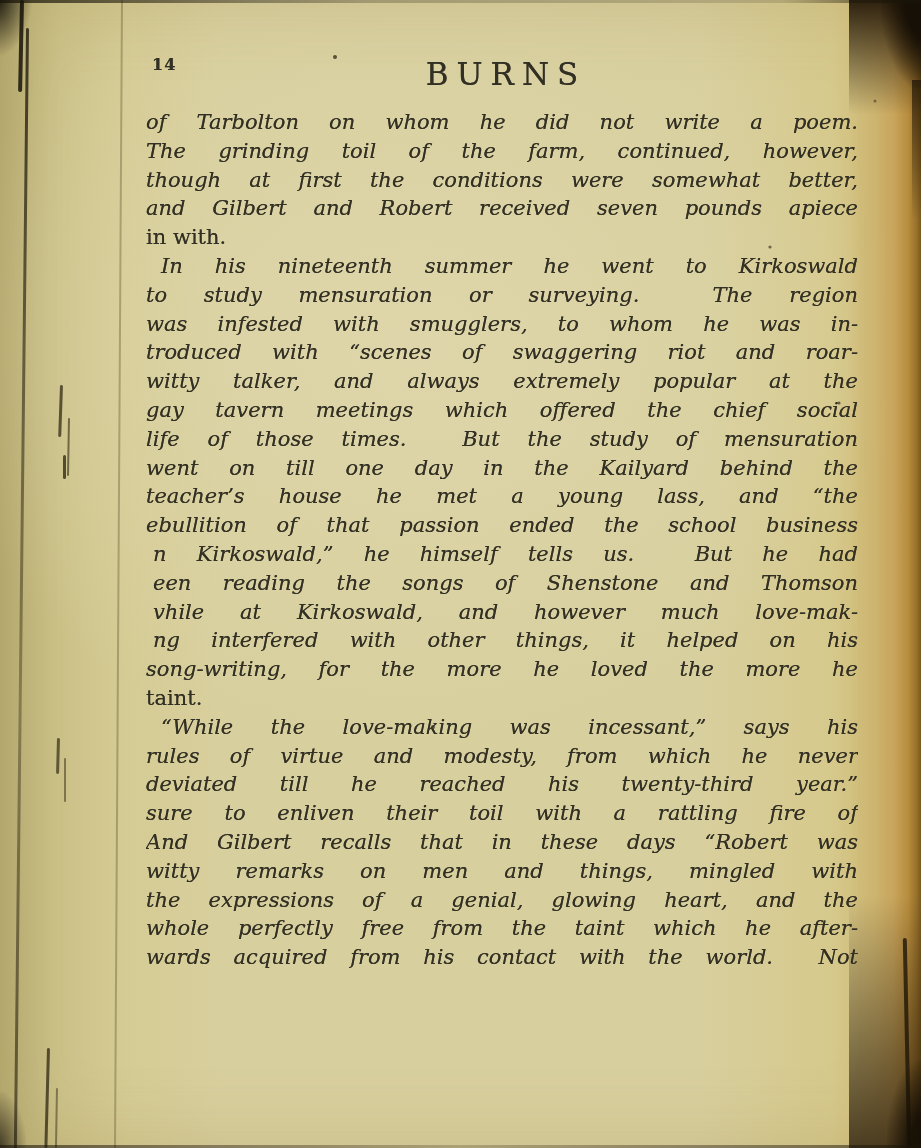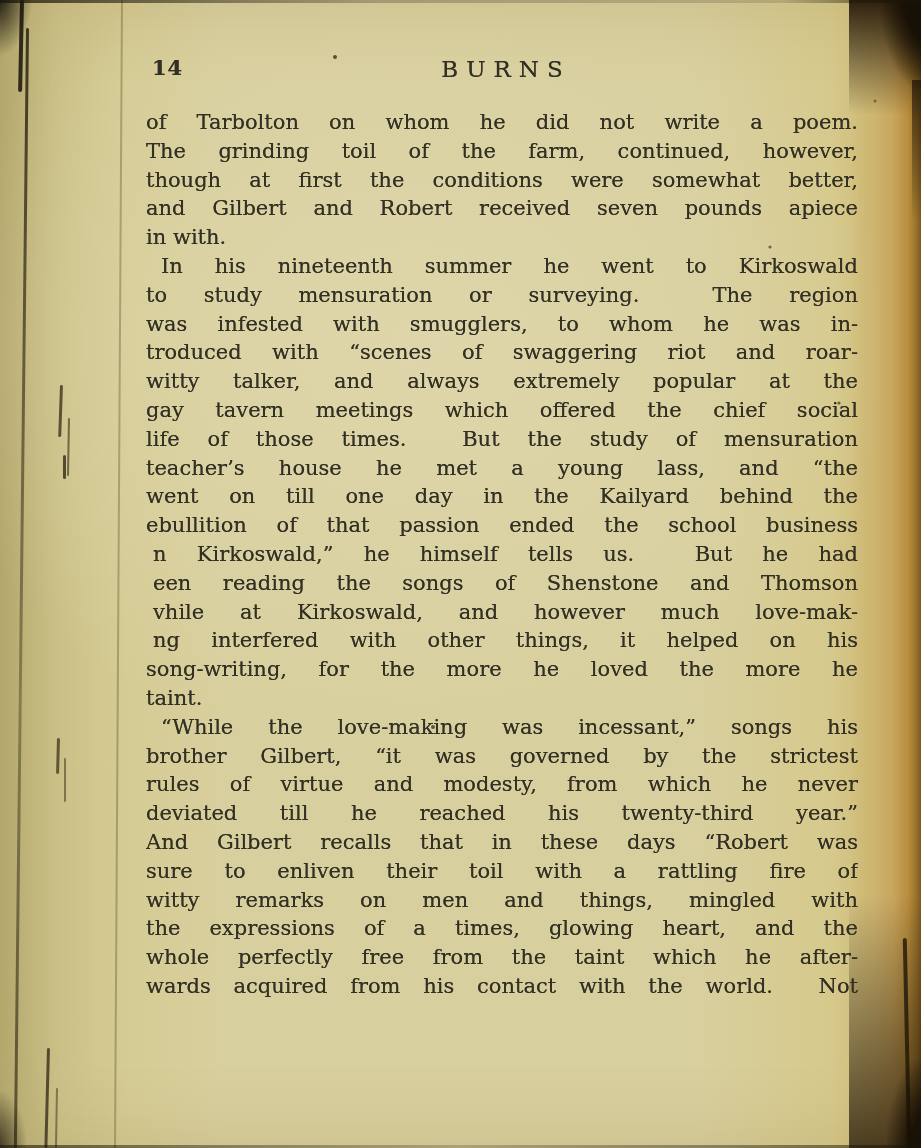--- a/index.html
+++ b/index.html
@@ -52,26 +52,26 @@
         background:linear-gradient(to right, rgba(25,21,10,0.75), rgba(25,21,10,0.25) 40%, rgba(25,21,10,0.15) 85%, rgba(25,21,10,0.7));}
   .sliver-bottom{position:absolute;left:0;bottom:0;width:100%;height:3px;
         background:linear-gradient(to right, rgba(25,21,10,0.6), rgba(25,21,10,0.2) 50%, rgba(25,21,10,0.55));}
   
   .content{
     position:absolute;left:146px;top:55px;width:712px;
     color:var(--ink,#323024);
     text-shadow:0 0 0.6px rgba(45,42,30,0.75);
   }
   .hdr{position:relative;height:28px;}
-  .pgnum{position:absolute;left:6px;top:0;font-size:21px;font-weight:bold;letter-spacing:1px;}
-  .title{position:absolute;left:0;right:0;top:1px;text-align:center;font-size:23px;letter-spacing:8px;text-indent:8px;}
+  .pgnum{position:absolute;left:6px;top:0;font-size:16px;font-weight:bold;letter-spacing:1px;}
+  .title{position:absolute;left:0;right:0;top:1px;text-align:center;font-size:31px;letter-spacing:8px;text-indent:8px;}
   .body{margin-top:25px;font-size:21px;line-height:28.8px;}
   .para{margin:0;}
   .tl{height:28.8px;white-space:nowrap;text-align:left;}
-  .tl.just{white-space:normal;text-align:justify;text-align-last:justify;text-justify:inter-word;overflow:hidden;}
+  .tl.just{white-space:normal;text-align:justify;text-align-last:justify;text-justify:inter-word;overflow:hidden;font-style:italic;}
   .para.ind .tl:first-child{padding-left:15px;}
   .tl.cut{padding-left:7px;}
   
   .specks{position:absolute;left:0;top:0;width:2px;height:2px;border-radius:50%;background:transparent;
     box-shadow:
       334px 56px 0 1px rgba(64,58,36,0.85),
       769px 246px 0 0.6px rgba(64,58,36,0.7),
       838px 402px 0 0.6px rgba(64,58,36,0.75),
       432px 726px 0 1px rgba(64,58,36,0.8),
       874px 100px 0 0.5px rgba(64,58,36,0.6);}
@@ -118,39 +118,38 @@
           <div class="tl">in with.</div>
         </div>
         <div class="para ind">
           <div class="tl just">In his nineteenth summer he went to Kirkoswald</div>
           <div class="tl just">to study mensuration or surveying.&nbsp; The region</div>
           <div class="tl just">was infested with smugglers, to whom he was in-</div>
           <div class="tl just">troduced with “scenes of swaggering riot and roar-</div>
           <div class="tl just">witty talker, and always extremely popular at the</div>
           <div class="tl just">gay tavern meetings which offered the chief social</div>
           <div class="tl just">life of those times.&nbsp; But the study of mensuration</div>
+          <div class="tl just">went on till one day in the Kailyard behind the</div>
           <div class="tl just">teacher’s house he met a young lass, and “the</div>
-          <div class="tl just">went on till one day in the Kailyard behind the</div>
           <div class="tl just">ebullition of that passion ended the school business</div>
           <div class="tl just cut">n Kirkoswald,” he himself tells us.&nbsp; But he had</div>
           <div class="tl just cut">een reading the songs of Shenstone and Thomson</div>
           <div class="tl just cut">vhile at Kirkoswald, and however much love-mak-</div>
           <div class="tl just cut">ng interfered with other things, it helped on his</div>
           <div class="tl just">song-writing, for the more he loved the more he</div>
           <div class="tl">taint.</div>
         </div>
         <div class="para ind">
-          <div class="tl just">“While the love-making was incessant,” songs his</div>
-          <div class="tl just">brother Gilbert, “it was governed by the strictest</div>
+          <div class="tl just">“While the love-making was incessant,” says his</div>
           <div class="tl just">rules of virtue and modesty, from which he never</div>
           <div class="tl just">deviated till he reached his twenty-third year.”</div>
+          <div class="tl just">sure to enliven their toil with a rattling fire of</div>
           <div class="tl just">And Gilbert recalls that in these days “Robert was</div>
-          <div class="tl just">sure to enliven their toil with a rattling fire of</div>
           <div class="tl just">witty remarks on men and things, mingled with</div>
-          <div class="tl just">the expressions of a times, glowing heart, and the</div>
+          <div class="tl just">the expressions of a genial, glowing heart, and the</div>
           <div class="tl just">whole perfectly free from the taint which he after-</div>
           <div class="tl just">wards acquired from his contact with the world.&nbsp; Not</div>
         </div>
       </div>
   </div>
 
   <div class="specks"></div>
 </div>
 
 </body></html>

